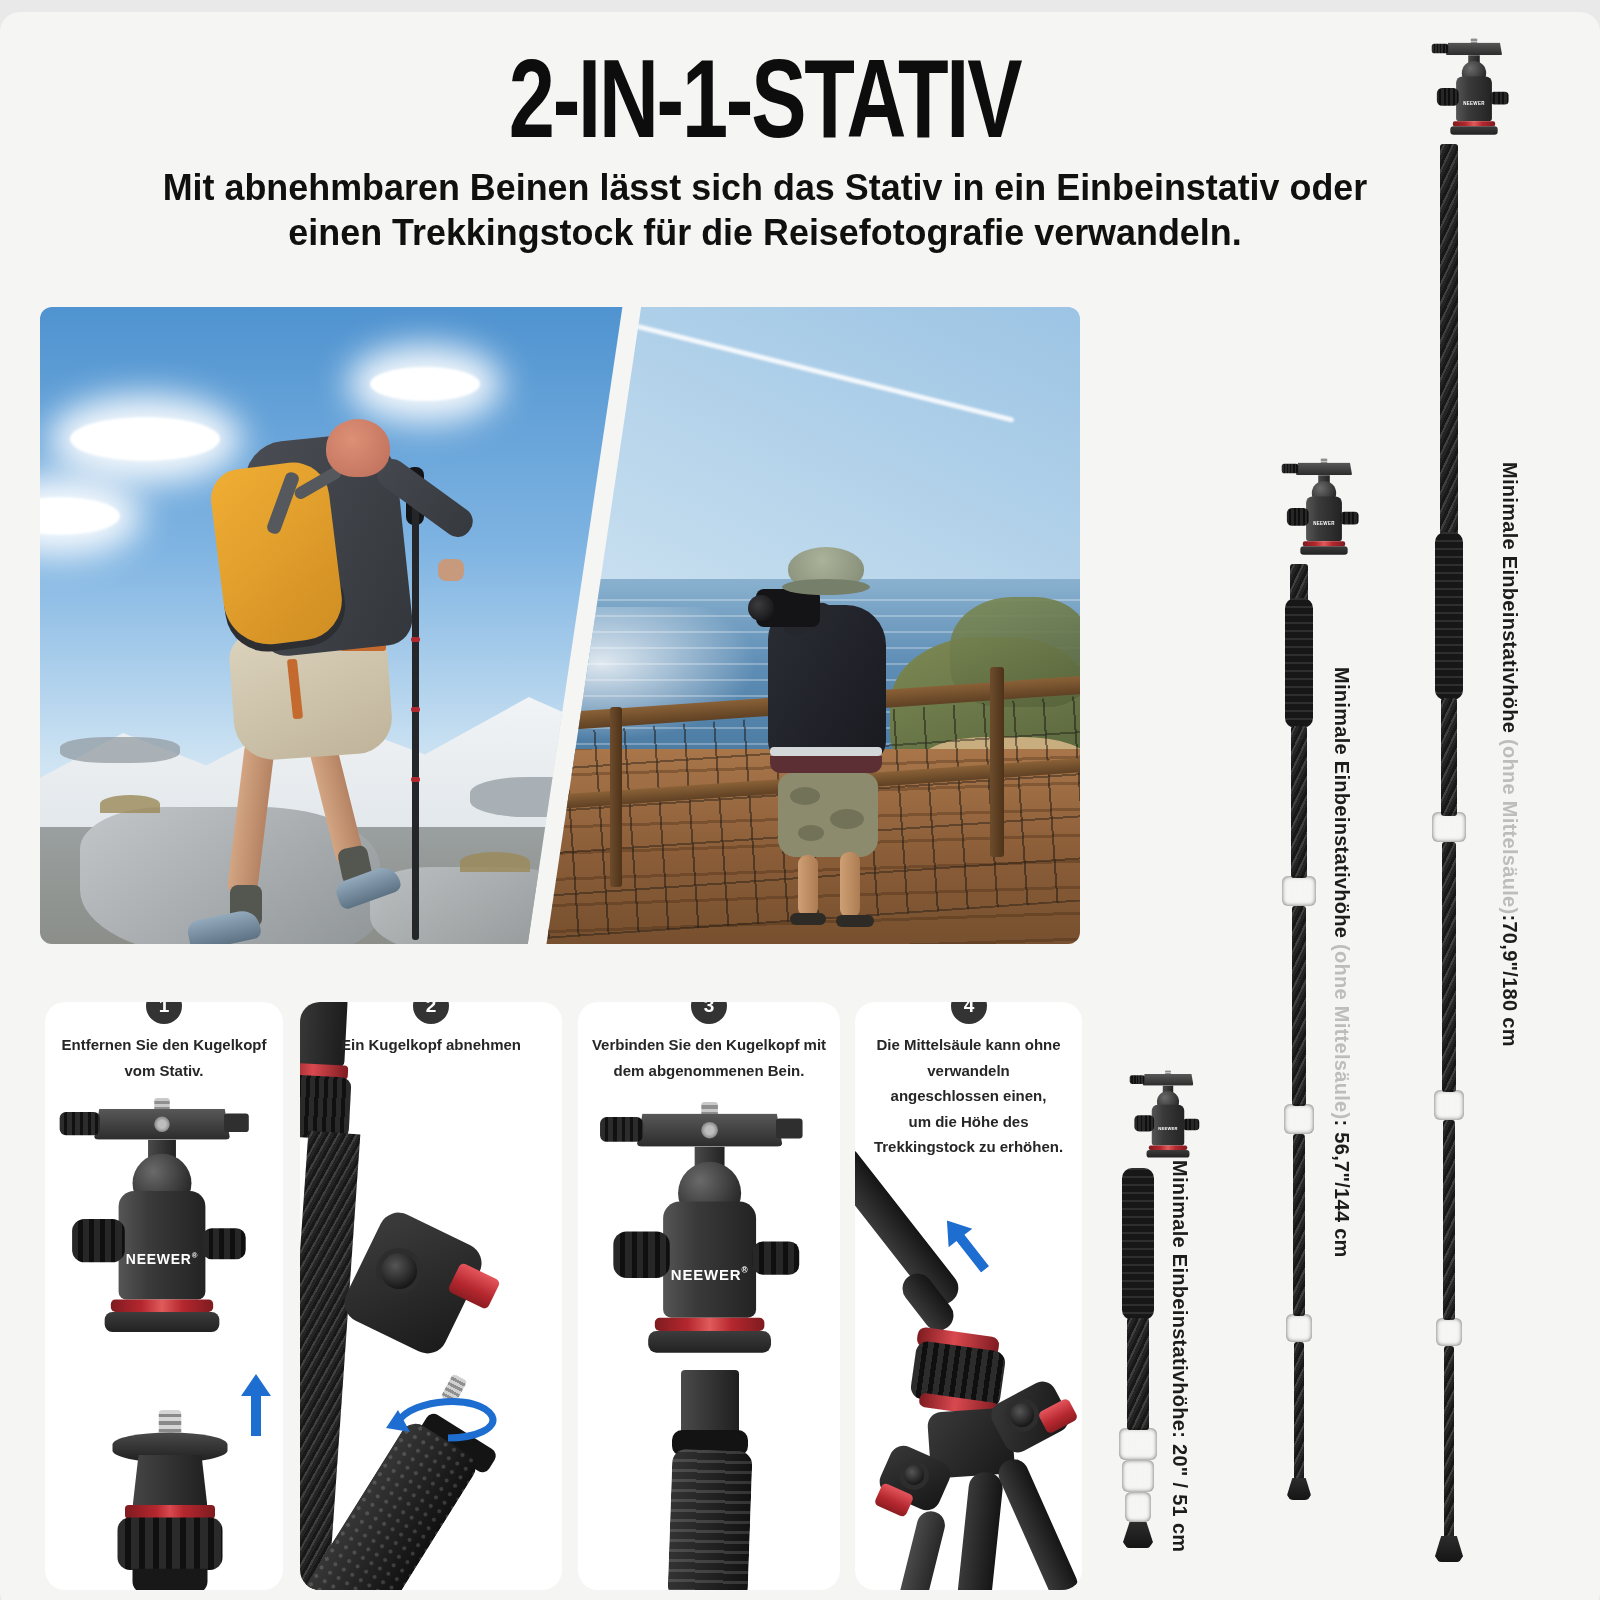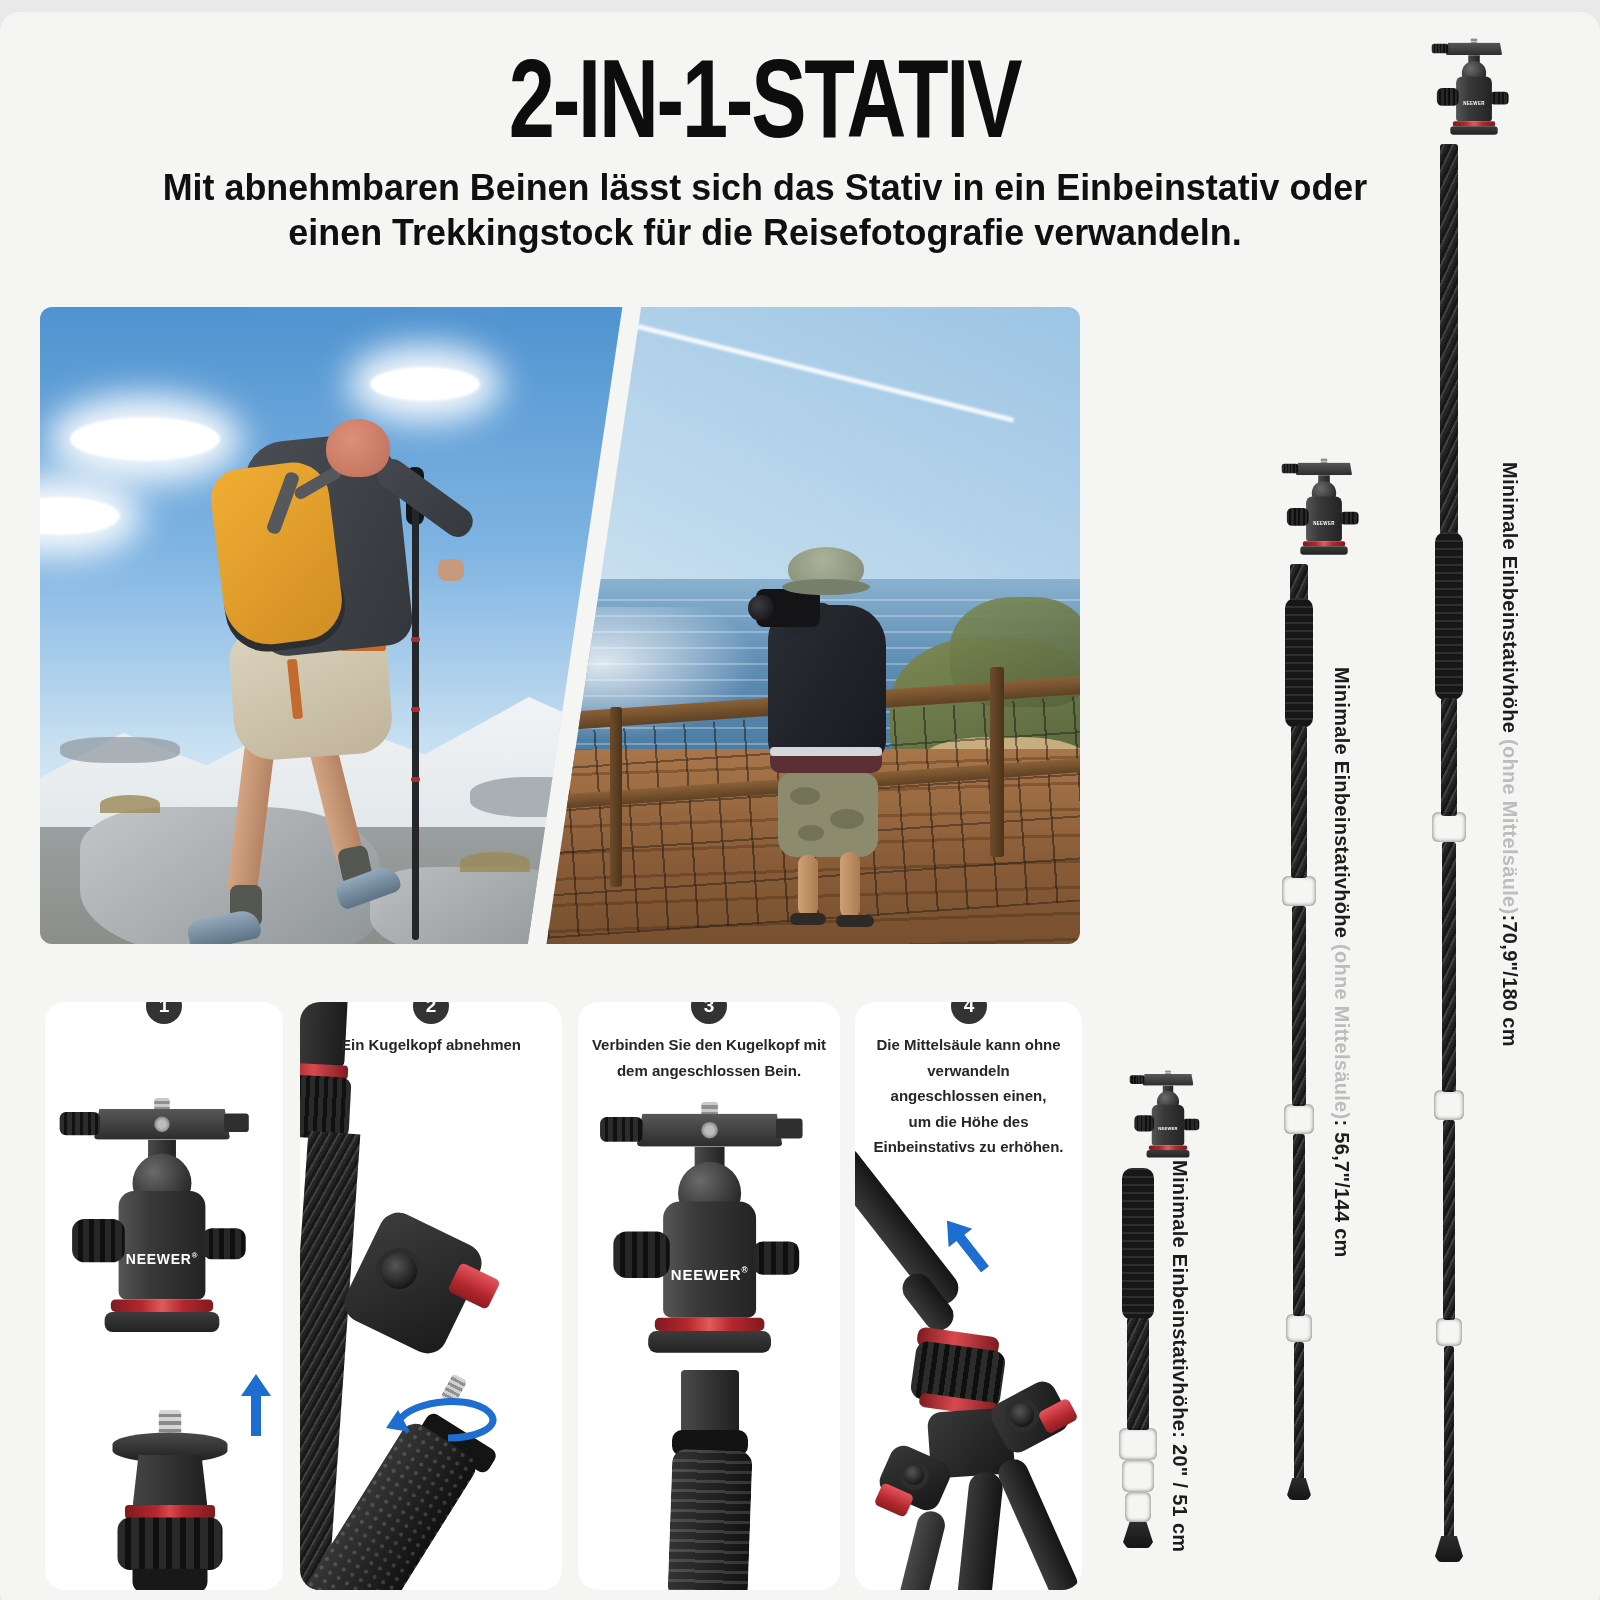--- a/index.html
+++ b/index.html
@@ -276,20 +276,24 @@
       </div>
     </div>
   </div>
 
   <div class="steps">
 
     <div class="card card1">
       <div class="badge" style="left:101px;">
           <span>1</span>
         </div>
+      <div class="card-text">
+        <div>Entfernen Sie den Kugelkopf</div>
+        <div>vom Stativ.</div>
+      </div>
 
       <div class="bh" style="left:24px;top:96px;transform:scale(1.55);transform-origin:top left;">
         <div class="bh-screw"></div>
         <div class="bh-plate"></div>
         <div class="bh-plate-screw"></div>
         <div class="bh-clamp"></div>
         <div class="bh-clamp2"></div>
         <div class="bh-neck"></div>
         <div class="bh-ball"></div>
         <div class="bh-body"></div>
@@ -340,21 +344,21 @@
       <div class="abs" style="left:118px;top:428px;width:80px;height:26px;background:#141414;border-radius:8px;transform:rotate(32deg);"></div>
       <div class="leg textured" style="left:104px;top:438px;width:84px;height:230px;transform:rotate(32deg);transform-origin:top center;"></div>
     </div>
 
     <div class="card card3">
       <div class="badge" style="left:113px;">
           <span>3</span>
         </div>
       <div class="card-text">
         <div>Verbinden Sie den Kugelkopf mit</div>
-        <div>dem angeschlossen Bein.</div>
+        <div>dem abgenommenen Bein.</div>
       </div>
 
       <div class="bh" style="left:32px;top:100px;transform:scale(1.66);transform-origin:top left;">
         <div class="bh-screw"></div>
         <div class="bh-plate"></div>
         <div class="bh-plate-screw"></div>
         <div class="bh-clamp"></div>
         <div class="bh-clamp2"></div>
         <div class="bh-neck"></div>
         <div class="bh-ball"></div>
@@ -372,21 +376,21 @@
 
     <div class="card card4">
       <div class="badge" style="left:96px;">
           <span>4</span>
         </div>
       <div class="card-text">
         <div>Die Mittelsäule kann ohne</div>
         <div>verwandeln</div>
         <div>angeschlossen einen,</div>
         <div>um die Höhe des</div>
-        <div>Einbeinstativs zu erhöhen.</div>
+        <div>Trekkingstock zu erhöhen.</div>
       </div>
 
       <div class="leg" style="left:-34px;top:160px;width:34px;height:190px;transform:rotate(-38deg);transform-origin:top left;"></div>
       <div class="leg" style="left:58px;top:268px;width:30px;height:64px;transform:rotate(-38deg);"></div>
 
       <svg class="arrow-up" style="left:96px;top:212px;transform:rotate(-38deg);" viewBox="0 0 30 62">
         <polygon points="15,0 30,22 20,22 20,62 10,62 10,22 0,22" fill="#1d6ed0"></polygon>
       </svg>
 
       <div class="abs" style="left:62px;top:330px;width:82px;height:20px;background:linear-gradient(90deg,#7e1b20,#d9494f 45%,#7e1b20);border-radius:8px;transform:rotate(8deg);"></div>

